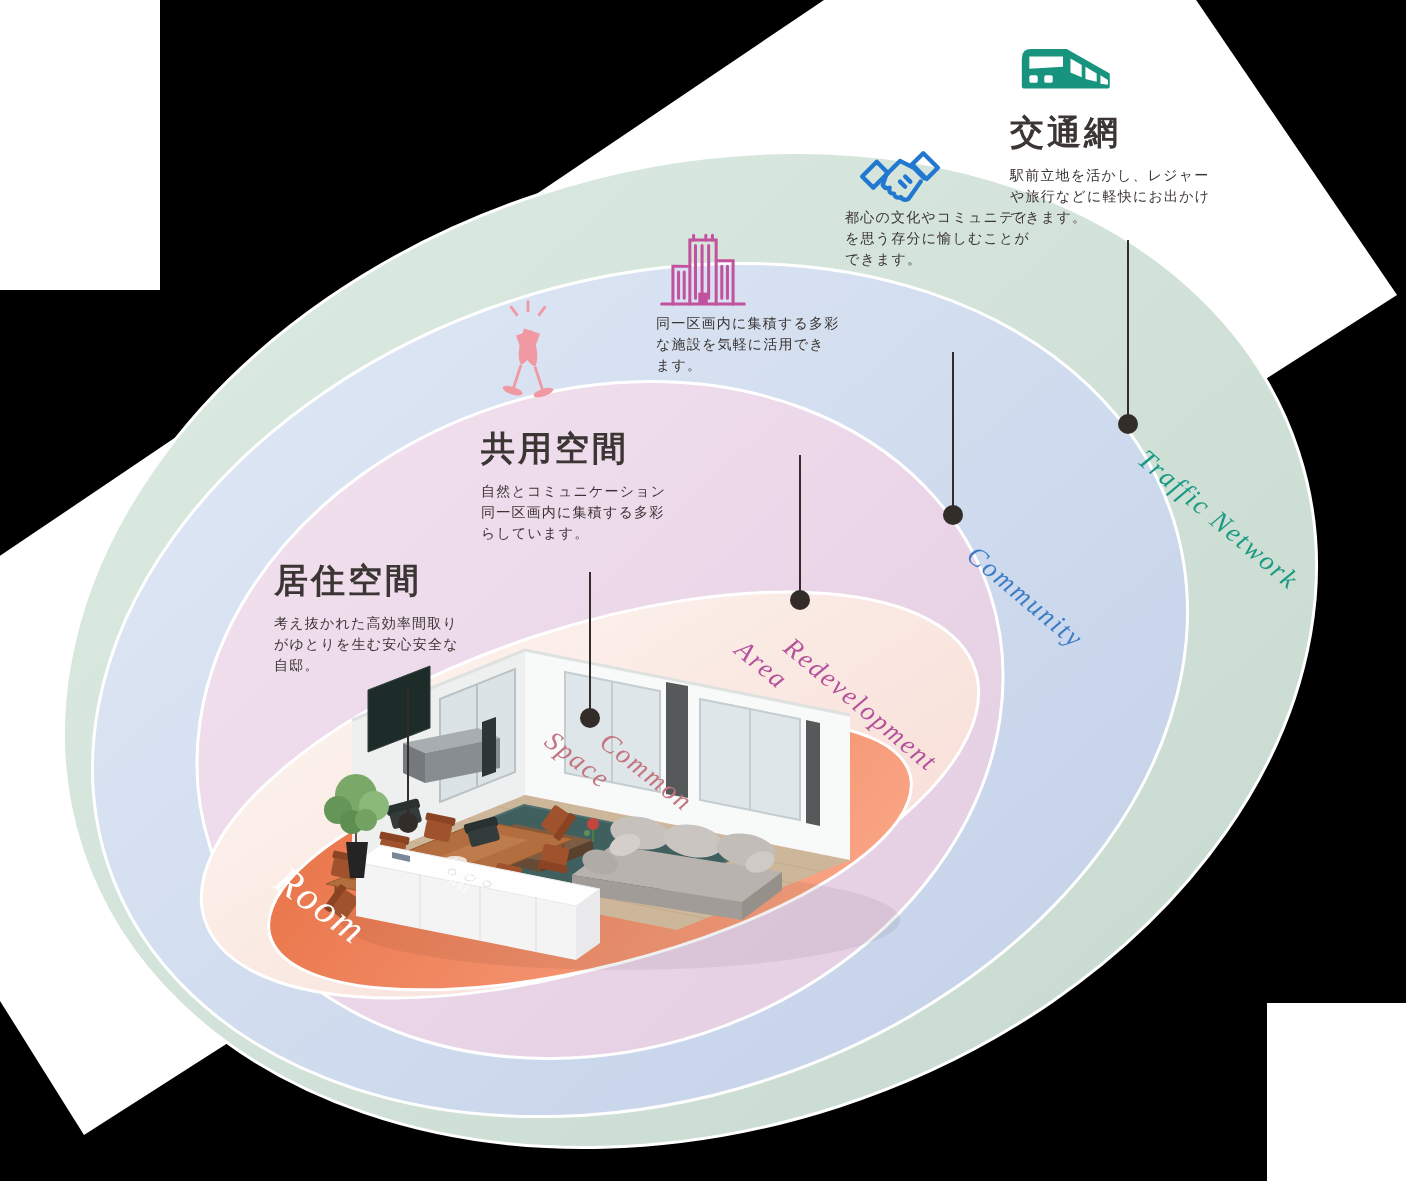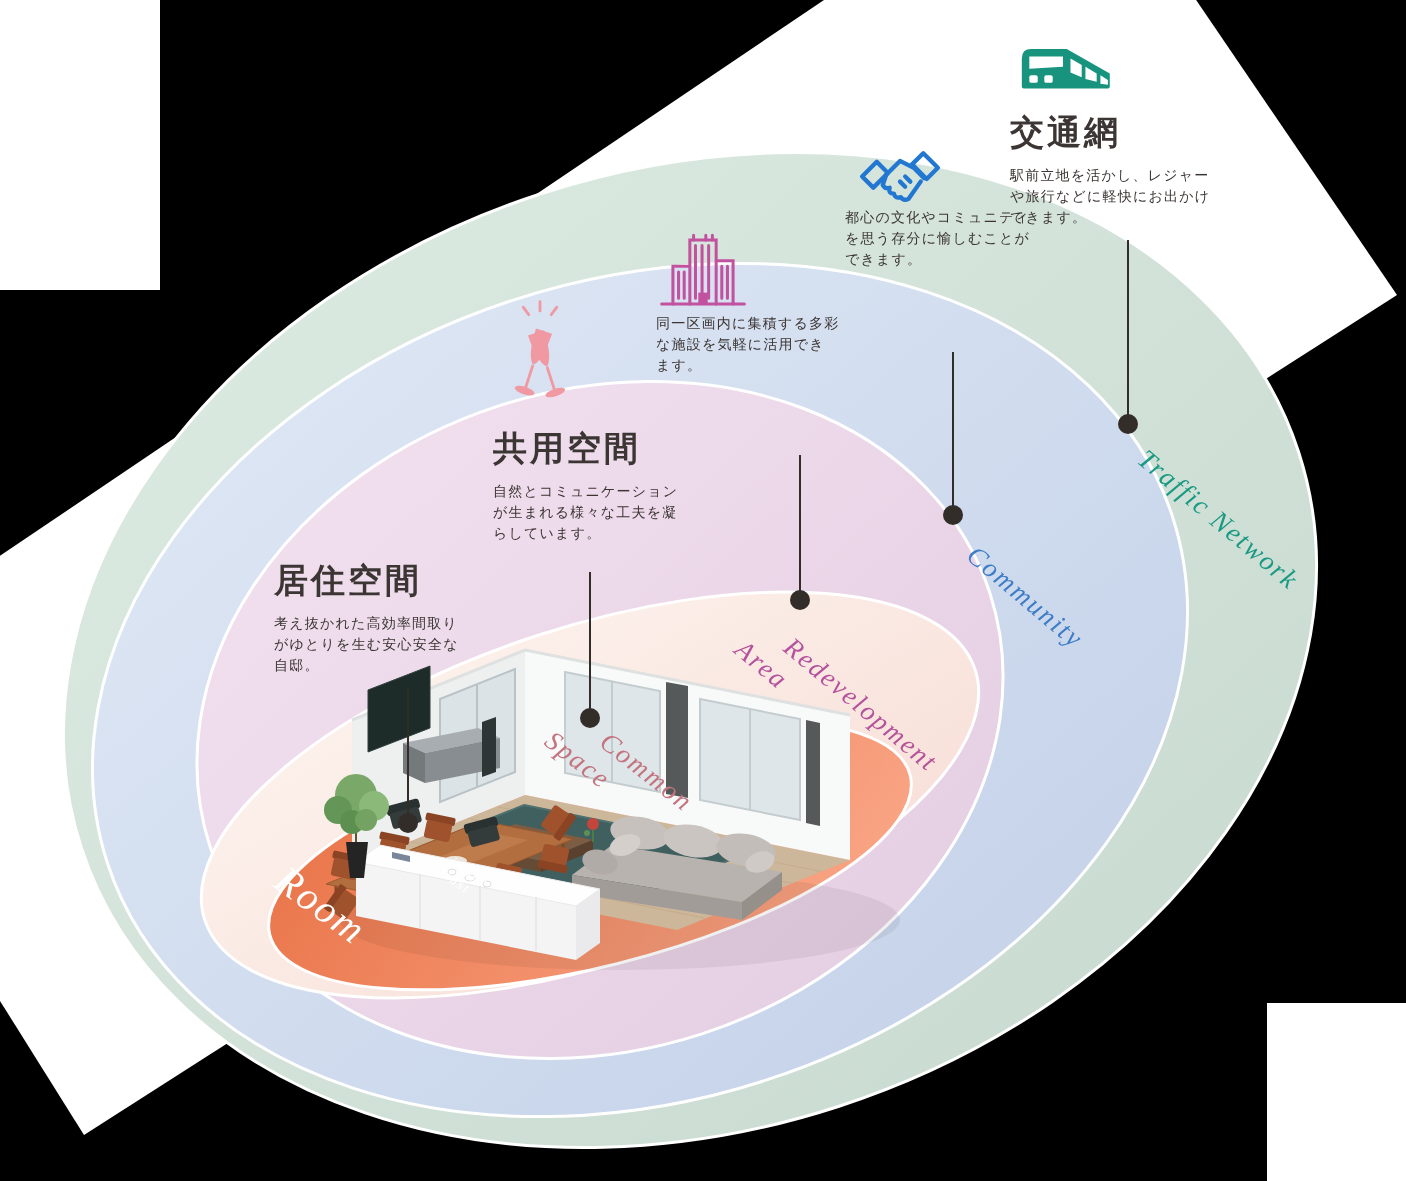--- a/index.html
+++ b/index.html
@@ -7,21 +7,21 @@
          font-family:"Liberation Serif","DejaVu Serif",serif;}
   .scene{position:absolute;left:0;top:0;}
   .info{position:absolute;color:#3b3533;}
   .info .jp-title{font-size:34px;letter-spacing:3px;font-weight:600;margin:12px 0 10px 0;}
   .info .jp-body{font-size:14px;line-height:21px;letter-spacing:1.2px;white-space:pre-line;font-family:Liberation Mono, monospace;}
   .icon-wrap{display:block;}
   .blk-traffic{left:1010px;top:36px;width:300px;}
   .blk-community{left:845px;top:142px;width:270px;}
   .blk-community .icon-wrap{margin-left:10px;}
   .blk-redev{left:656px;top:232px;width:260px;}
-  .blk-common{left:493px;top:296px;width:260px;}
+  .blk-common{left:481px;top:296px;width:260px;}
   .blk-common .icon-wrap{margin-left:4px;}
   .blk-room{left:274px;top:546px;width:270px;}
   .ring-label{font-style:italic;letter-spacing:2px;}
 </style>
 </head>
 <body>
 
 <div class="stage">
 
 <svg class="scene" width="1406" height="1181" viewBox="0 0 1406 1181">
@@ -294,21 +294,21 @@
           <ellipse cx="0" cy="-5" rx="11" ry="4"></ellipse>
         </g>
       </g>
       <g fill="none" stroke-width="3" stroke-linecap="round" stroke="#f099a3">
         <path d="M46,14 V4 M34,18 L28,10 M58,18 L64,10"></path>
       </g>
     </svg>
   </span>
   <div class="jp-title">共用空間</div>
   <div class="jp-body">自然とコミュニケーション
-が生まれる様々な工夫を凝
+同一区画内に集積する多彩
 らしています。</div>
 </div>
 
 <div class="info blk-room">
   <div class="jp-title">居住空間</div>
   <div class="jp-body">考え抜かれた高効率間取り
 がゆとりを生む安心安全な
 自邸。</div>
 </div>
 

